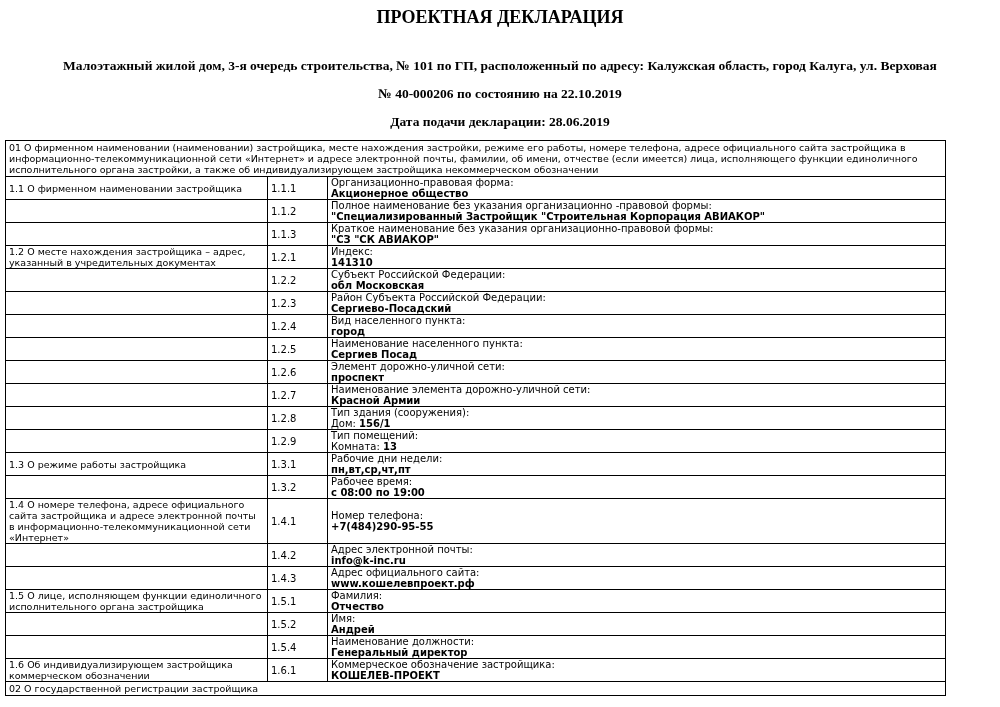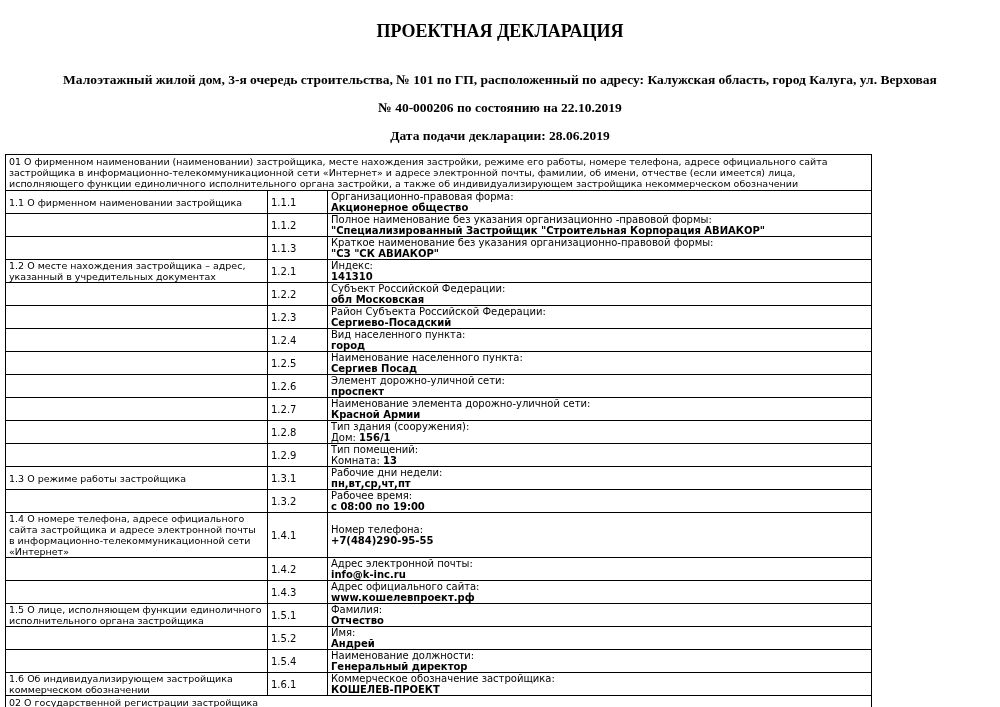--- a/index.html
+++ b/index.html
@@ -9,29 +9,29 @@
     height: 707px;
     overflow: hidden;
     background: #ffffff;
     color: #000000;
   }
   .hdr {
     text-align: center;
     font-family: "Liberation Serif", serif;
     font-weight: bold;
   }
-  .hdr-title { font-size: 18px; line-height: 21px; padding-top: 21px; }
+  .hdr-title { font-size: 18px; line-height: 21px; padding-top: 7px; }
   .hdr-sub   { font-size: 13.5px; line-height: 16px; margin: 30px 30px 0; }
   .hdr-no    { font-size: 13.5px; line-height: 15px; margin-top: 12px; font-family: Liberation Serif, serif; }
   .hdr-date  { font-size: 13.5px; line-height: 15px; margin-top: 13px; }
 
   table.decl {
     border-collapse: collapse;
     table-layout: fixed;
-    width: 867px;
+    width: 941px;
     margin: 11px 4px 0 5px;
   }
   .decl td {
     border: 1px solid #000000;
     padding: 0 3px;
     vertical-align: middle;
     font-family: "DejaVu Sans", "Liberation Sans", sans-serif;
     font-size: 10px;
     line-height: 11px;
     overflow: hidden;

